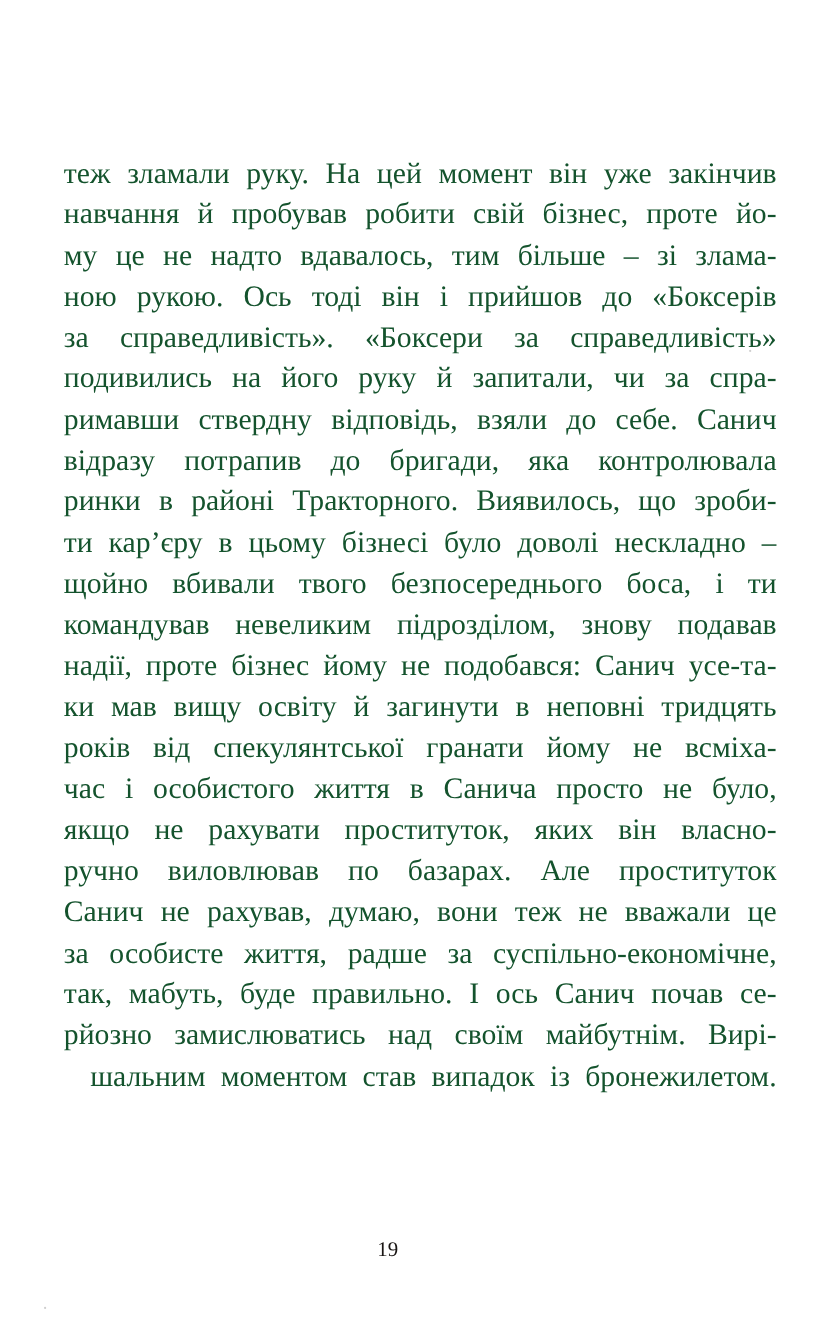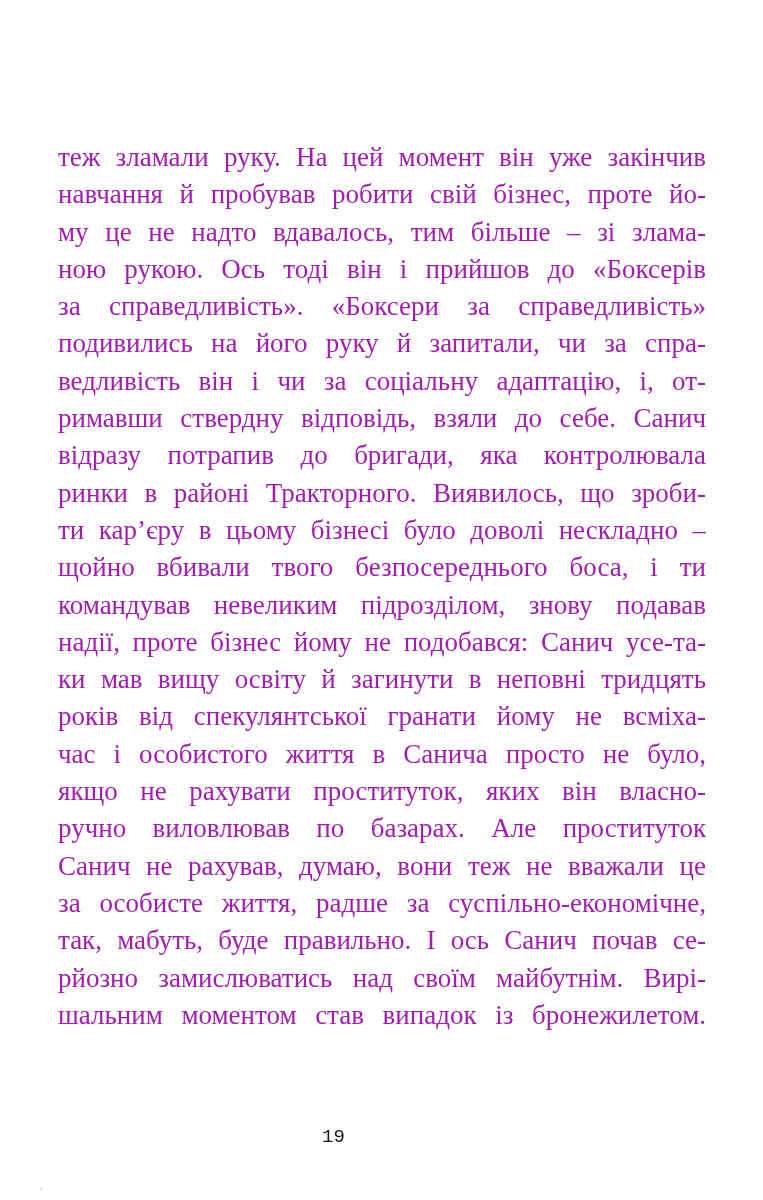--- a/index.html
+++ b/index.html
@@ -19,44 +19,45 @@
       top: 0;
       width: 763px;
       height: 1200px;
       background: #ffffff;
     }
     .text-block {
       position: absolute;
       left: 58px;
       top: 139px;
       width: 648px;
-      color: #a21caf;
+      color: #14532d;
       font-family: "Liberation Serif", "DejaVu Serif", serif;
       font-size: 27px;
       line-height: 37.3px;
     }
     .line {
       display: block;
       height: 37.3px;
       white-space: nowrap;
       text-align: justify;
       text-align-last: justify;
       overflow: hidden;
     }
     .line.last {
       text-align-last: justify;
+      margin-left: 24px;
     }
     .page-number {
       position: absolute;
       left: 322px;
       top: 1122px;
       width: 40px;
-      text-align: left;
+      text-align: right;
       color: #1a1614;
-      font-family: Liberation Mono, monospace;
+      font-family: Liberation Serif, serif;
       font-size: 19px;
       line-height: 30px;
     }
     .speck {
       position: absolute;
       width: 2px;
       height: 2px;
       background: #cfcfcf;
       border-radius: 1px;
     }
@@ -65,21 +66,20 @@
 <body>
 
 <div class="page">
   <div class="text-block">
     <span class="line">теж зламали руку. На цей момент він уже закінчив</span>
     <span class="line">навчання й пробував робити свій бізнес, проте йо-</span>
     <span class="line">му це не надто вдавалось, тим більше – зі злама-</span>
     <span class="line">ною рукою. Ось тоді він і прийшов до «Боксерів</span>
     <span class="line">за справедливість». «Боксери за справедливість»</span>
     <span class="line">подивились на його руку й запитали, чи за спра-</span>
-    <span class="line">ведливість він і чи за соціальну адаптацію, і, от-</span>
     <span class="line">римавши ствердну відповідь, взяли до себе. Санич</span>
     <span class="line">відразу потрапив до бригади, яка контролювала</span>
     <span class="line">ринки в районі Тракторного. Виявилось, що зроби-</span>
     <span class="line">ти кар’єру в цьому бізнесі було доволі нескладно –</span>
     <span class="line">щойно вбивали твого безпосереднього боса, і ти</span>
     <span class="line">командував невеликим підрозділом, знову подавав</span>
     <span class="line">надії, проте бізнес йому не подобався: Санич усе-та-</span>
     <span class="line">ки мав вищу освіту й загинути в неповні тридцять</span>
     <span class="line">років від спекулянтської гранати йому не всміха-</span>
     <span class="line">час і особистого життя в Санича просто не було,</span>

